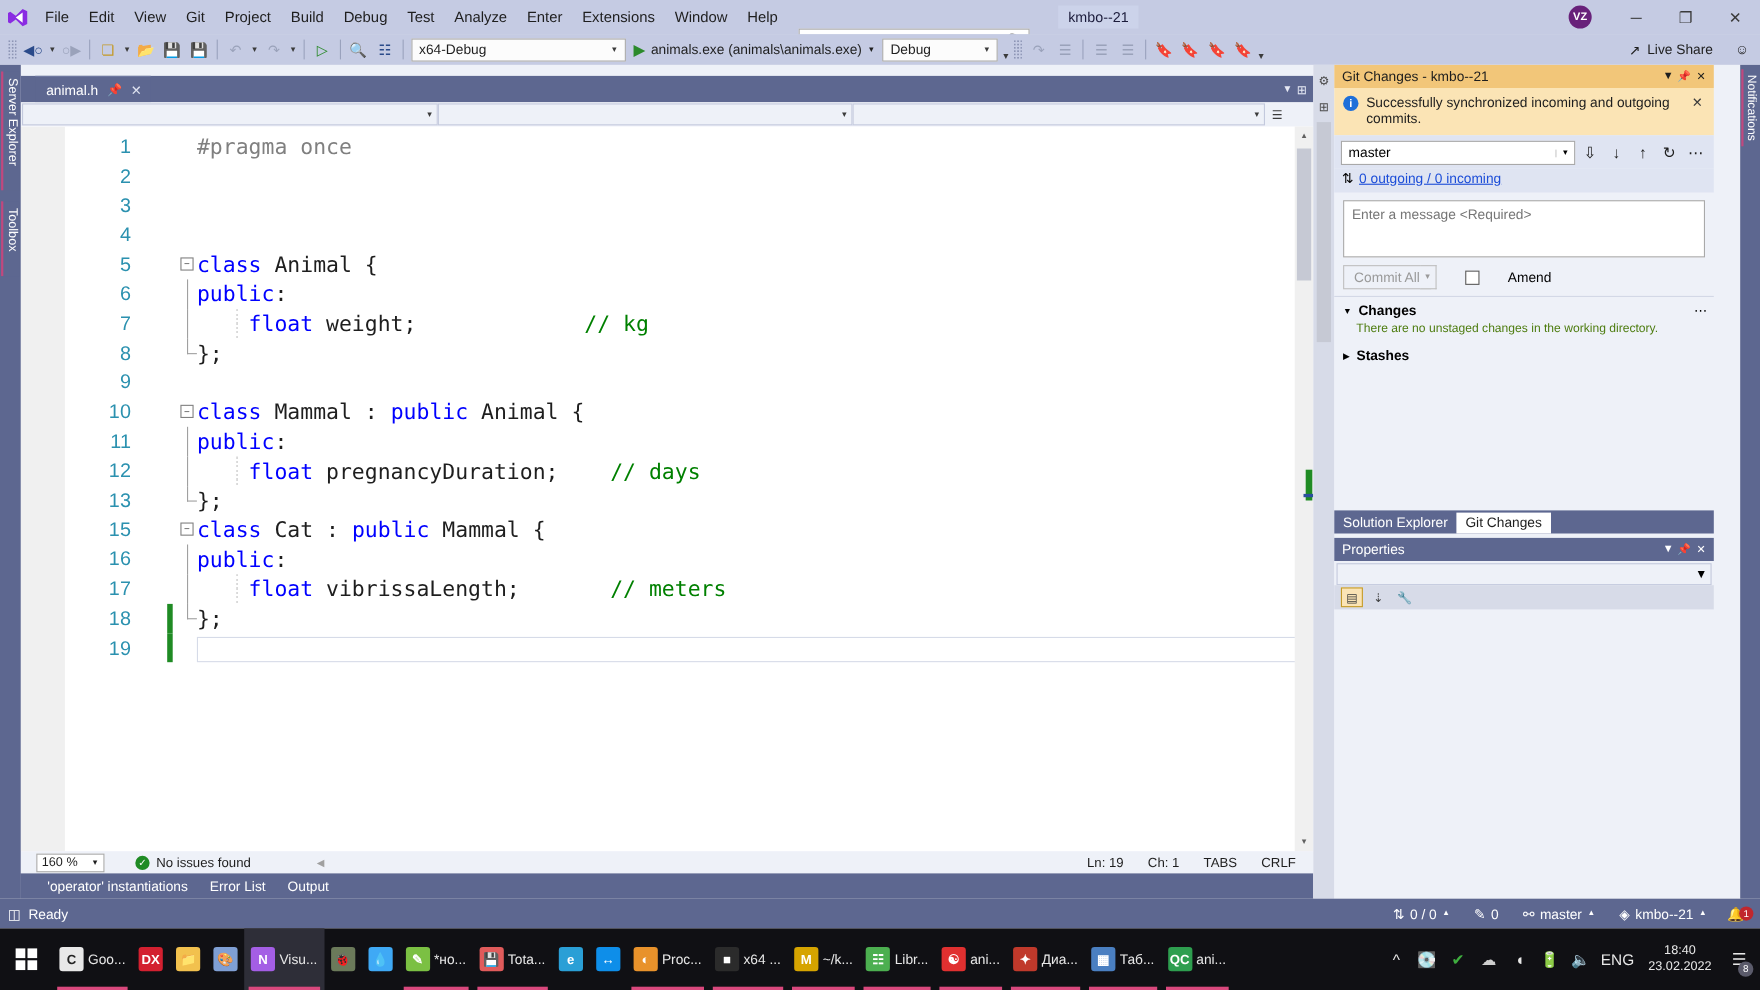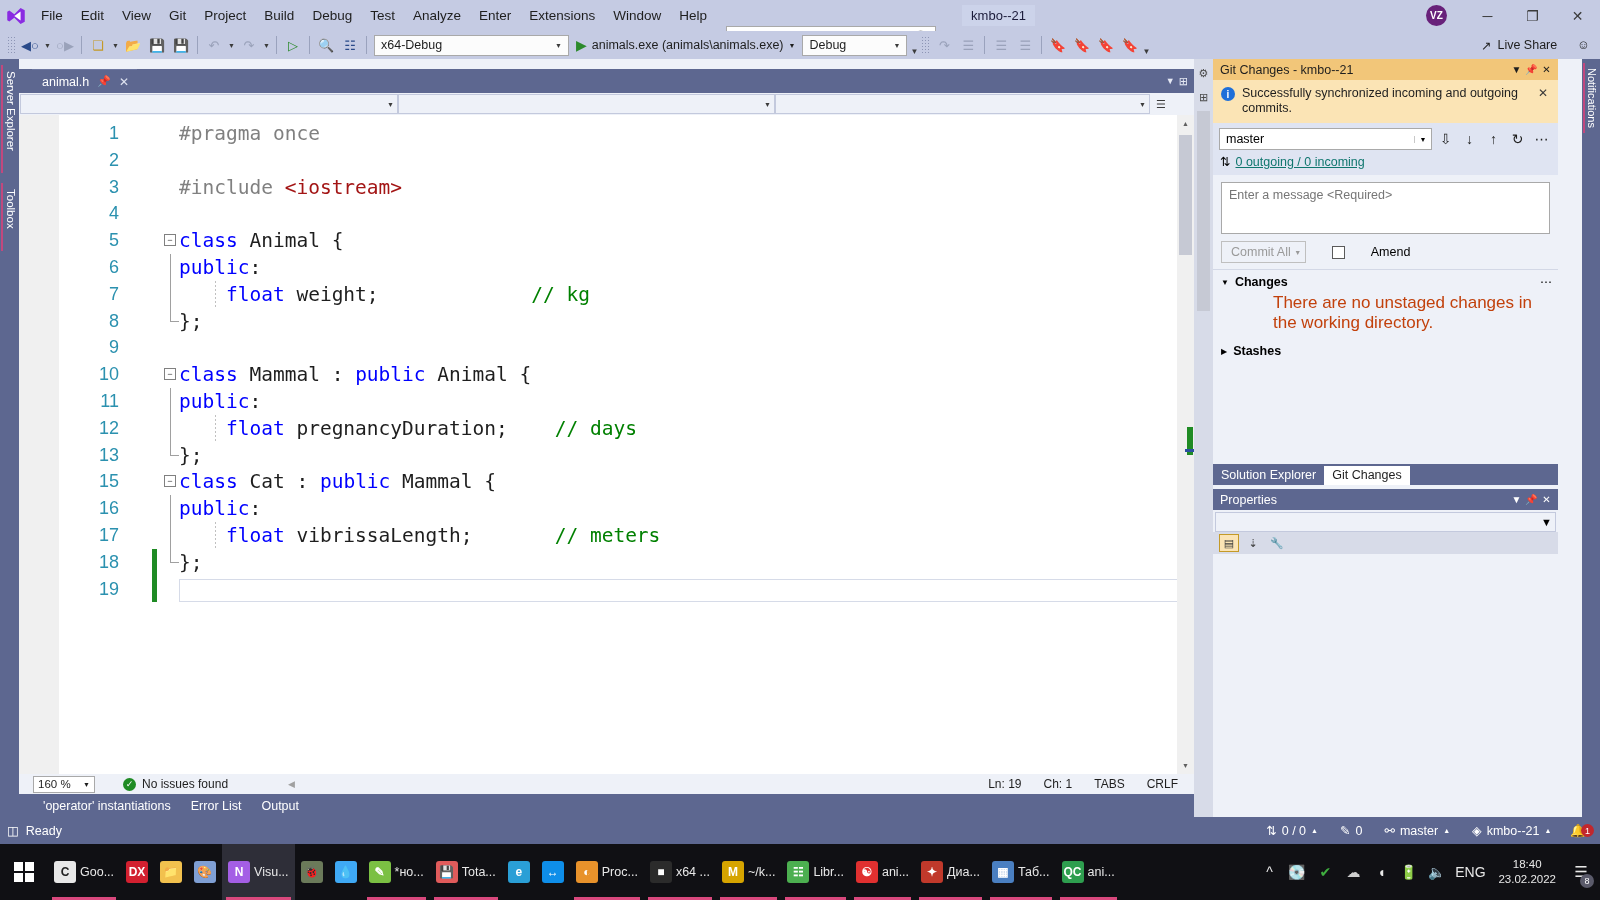--- a/index.html
+++ b/index.html
@@ -242,38 +242,38 @@
 
   .branch-row { background: #dfe4f2; padding: 5px 6px 3px 6px; display: flex; align-items: center; gap: 3px; }
   .branch-combo { flex: 1; height: 22px; background: #fff; border: 1px solid #a9a9a9;
     display: flex; align-items: center; padding-left: 6px; font-size: 12.5px; }
   .branch-combo .ca { margin-left: auto; width: 17px; text-align: center; font-size: 7px;
     border-left: 1px solid #c8c8c8; }
   .br-ic { width: 21px; height: 20px; display: flex; align-items: center; justify-content: center;
     color: #1e1e1e; font-size: 14px; }
   .sync-row { background: #dfe4f2; display: flex; align-items: center; gap: 5px;
     padding: 1px 6px 6px 7px; font-size: 12.5px; }
-  .sync-row .lnk { color: #0f766e; text-decoration: underline; }
+  .sync-row .lnk { color: #1d4ed8; text-decoration: underline; }
 
   .msg-box { margin: 7px 8px 0 8px; height: 52px; background: #fff; border: 1px solid #a9a9a9;
     padding: 5px 7px; font-size: 12.5px; color: #767676; }
   .commit-row { display: flex; align-items: center; gap: 26px; padding: 7px 8px 6px 8px; }
   .commit-btn { height: 22px; border: 1px solid #bfbfbf; background: #eef1f8; color: #9a9a9a;
     display: flex; align-items: center; padding: 0 9px; font-size: 12.5px; }
   .commit-arrow { height: 22px; width: 15px; border: 1px solid #bfbfbf; border-left: none;
     background: #eef1f8; color: #9a9a9a; display: flex; align-items: center; justify-content: center;
     font-size: 7px; margin-left: -10px; }
   .chk { width: 13px; height: 13px; border: 1px solid #5a5a5a; background: #fff; }
   .amend-lbl { font-size: 12.5px; }
 
   .sect-head { display: flex; align-items: center; gap: 6px; padding: 5px 6px 3px 8px;
     font-size: 12.5px; font-weight: bold; border-top: 1px solid #d3d8e6; }
   .sect-head .tri { font-size: 8px; font-weight: normal; }
   .sect-head .dots { margin-left: auto; font-size: 12px; font-weight: normal; }
-  .sect-body { padding: 1px 8px 6px 20px; font-size: 17px; color: #c2410c; margin-left: 40px; }
+  .sect-body { padding: 1px 8px 6px 20px; font-size: 11px; color: #4d7c0f; }
 
   .dock-tabs { position: absolute; left: 19px; width: 345px; height: 21px;
     background: #5d6790; display: flex; align-items: flex-end; text-align: center; }
   .dtab { font-size: 12.5px; padding: 2px 8px 3px 8px; color: #ffffff; }
   .dtab.active { background: #ffffff; color: #1e1e1e; }
 
   .props-combo { height: 20px; margin: 2px 2px 0 2px; background: #eef1f8;
     border: 1px solid #c3c9dd; display: flex; align-items: center; justify-content: flex-end;
     font-size: 11px; padding-right: 3px; }
   .props-tools { height: 22px; background: #d7dbe8; display: flex; align-items: center;
@@ -460,21 +460,21 @@
         <span class="ca">▼</span>
       </div>
       <div class="nav-extra">☰</div>
     </div>
 
     <div class="code-area">
       <div class="gutter-bg"></div>
       <div class="code-lines" id="code-lines">
           <div class="cline"><span class="lnum">1</span><span class="ctext"><span class="pp">#pragma once</span></span></div>
           <div class="cline"><span class="lnum">2</span><span class="ctext"></span></div>
-          <div class="cline"><span class="lnum">3</span><span class="ctext"><span class="pp">#include </span><span class="str">&lt;iostream&gt;</span></span></div>
+          <div class="cline"><span class="lnum">3</span></div>
           <div class="cline"><span class="lnum">4</span><span class="ctext"></span></div>
           <div class="cline"><span class="lnum">5</span><span class="fold">−</span><span class="ctext"><span class="kw">class </span><span>Animal {</span></span></div>
           <div class="cline"><span class="lnum">6</span><span class="vline"></span><span class="ctext"><span class="kw">public</span><span>:</span></span></div>
           <div class="cline"><span class="lnum">7</span><span class="vline"></span><span class="vdot"></span><span class="ctext"><span class="kw">    float </span><span>weight;             </span><span class="cmt">// kg</span></span></div>
           <div class="cline"><span class="lnum">8</span><span class="vend"></span><span class="ctext"><span>};</span></span></div>
           <div class="cline"><span class="lnum">9</span><span class="ctext"></span></div>
           <div class="cline"><span class="lnum">10</span><span class="fold">−</span><span class="ctext"><span class="kw">class </span><span>Mammal : </span><span class="kw">public </span><span>Animal {</span></span></div>
           <div class="cline"><span class="lnum">11</span><span class="vline"></span><span class="ctext"><span class="kw">public</span><span>:</span></span></div>
           <div class="cline"><span class="lnum">12</span><span class="vline"></span><span class="vdot"></span><span class="ctext"><span class="kw">    float </span><span>pregnancyDuration;    </span><span class="cmt">// days</span></span></div>
           <div class="cline"><span class="lnum">13</span><span class="vend"></span><span class="ctext"><span>};</span></span></div>

